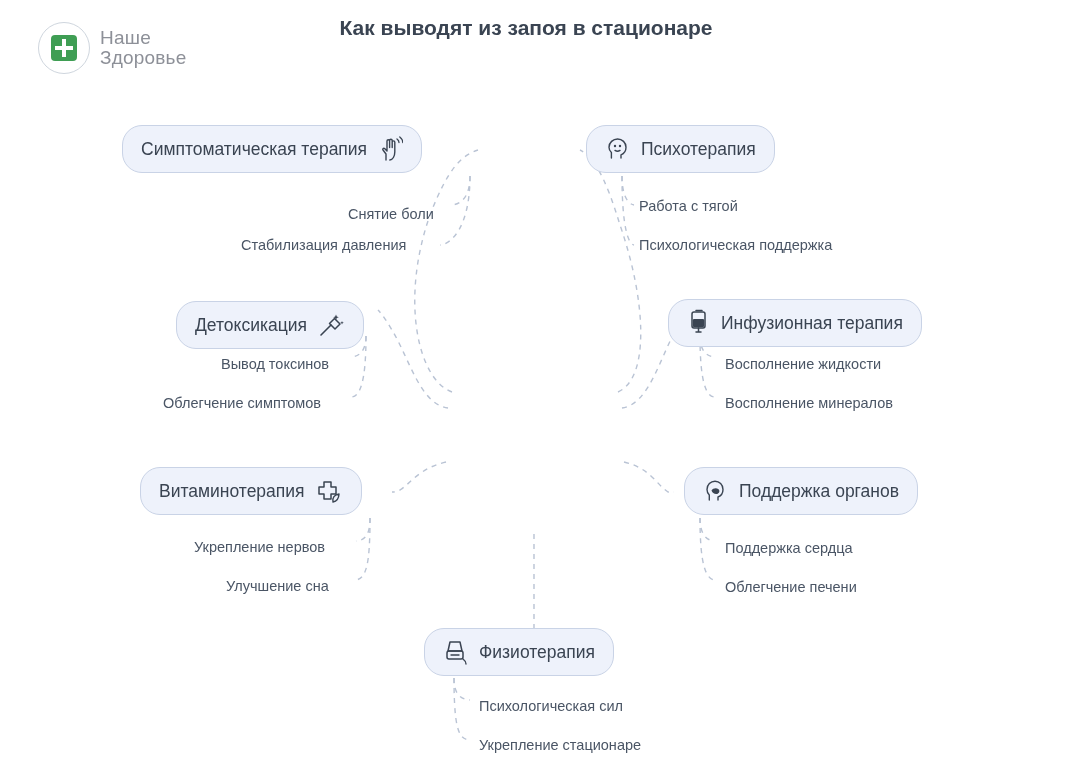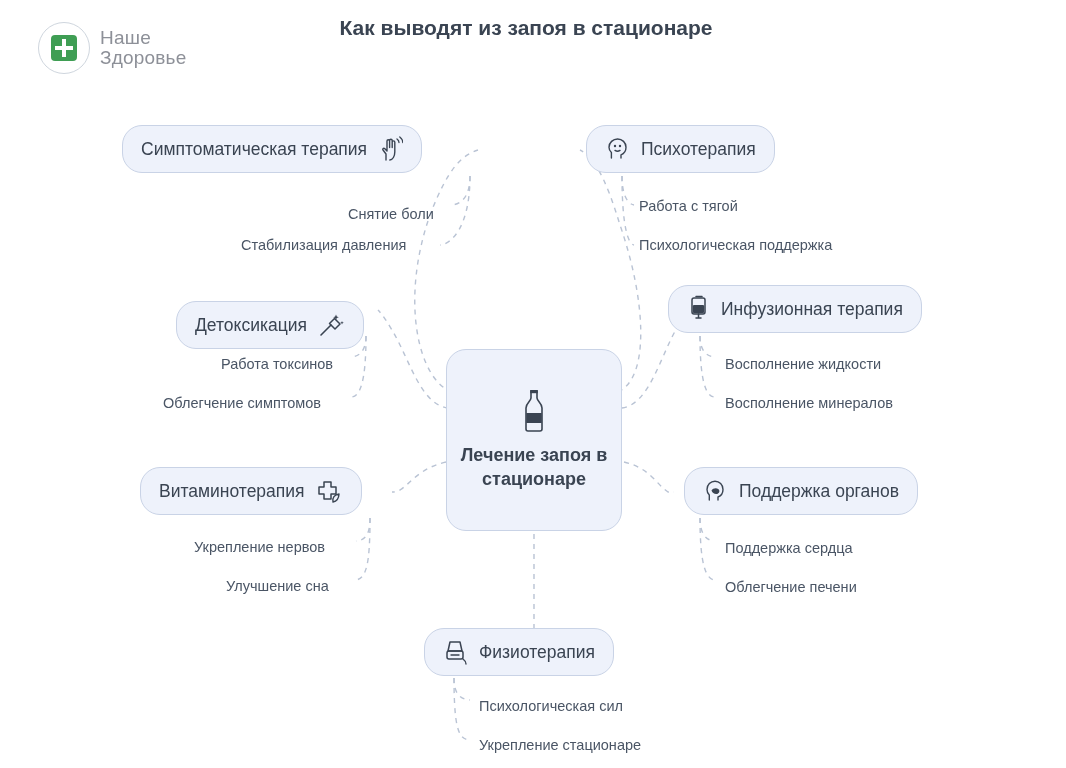--- a/index.html
+++ b/index.html
@@ -147,21 +147,21 @@
     font-size: 14.5px;
     color: #4a5565;
     white-space: nowrap;
   }
   .leaf.right { text-align: right; }
 
   
   #n-symptom   { left: 122px; top: 125px; }
   #n-psycho    { left: 586px; top: 125px; }
   #n-detox     { left: 176px; top: 301px; }
-  #n-infusion  { left: 668px; top: 285px; align-items: center; }
+  #n-infusion  { left: 668px; top: 299px; align-items: center; }
   #n-vitamin   { left: 140px; top: 467px; }
   #n-organs    { left: 672px; top: 467px; margin-left: 12px; }
   #n-physio    { left: 424px; top: 628px; }
 
   #l-symptom-0 { left: 348px; top: 198px; margin-top: 8px; }
   #l-symptom-1 { left: 241px; top: 237px; }
   #l-psycho-0  { left: 639px; top: 198px; }
   #l-psycho-1  { left: 639px; top: 237px; }
   #l-detox-0   { left: 221px; top: 356px; }
   #l-detox-1   { left: 163px; top: 395px; }
@@ -224,30 +224,20 @@
       <path d="M370,518 C370,566 366,578 356,580" stroke-dasharray="5,5"></path>
 
       <path d="M700,518 C700,534 706,540 714,541" stroke-dasharray="5,5"></path>
       <path d="M700,518 C700,566 706,578 714,580" stroke-dasharray="5,5"></path>
 
       <path d="M454,678 C454,694 460,699 470,700" stroke-dasharray="5,5"></path>
       <path d="M454,678 C454,734 460,739 470,740" stroke-dasharray="5,5"></path>
     </g>
   </svg>
 
-  <div class="node-center">
-    <span class="icon">
-      <svg width="26" height="44" viewBox="0 0 26 44" fill="none" xmlns="http://www.w3.org/2000/svg">
-        <path d="M10 2h6v7c0 3 5 5 5 10v21a2 2 0 0 1-2 2H7a2 2 0 0 1-2-2V19c0-5 5-7 5-10V2z" stroke="#3a4452" stroke-width="1.6" stroke-linejoin="round"></path>
-        <rect x="5.3" y="24" width="15.4" height="10" fill="#3a4452"></rect>
-        <rect x="9.2" y="1" width="7.6" height="3.2" fill="#3a4452"></rect>
-      </svg>
-    </span>
-    <span>Лечение запоя в стационаре</span>
-  </div>
 
   <div class="node" id="n-symptom">
     <span>Симптоматическая терапия</span>
     <span class="icon">
       <svg width="26" height="26" viewBox="0 0 26 26" fill="none" xmlns="http://www.w3.org/2000/svg">
         <path d="M9 24v-6l-3-4c-.8-1 .6-2.4 1.6-1.5L10 15V5a1.3 1.3 0 0 1 2.6 0v6.5M12.6 11.5V4.5a1.3 1.3 0 0 1 2.6 0v7M15.2 11.5V6.2a1.3 1.3 0 0 1 2.6 0V16c0 4-2 8-5 8" stroke="#3a4452" stroke-width="1.4" stroke-linecap="round" stroke-linejoin="round"></path>
         <path d="M20 3c1.4 1 2 2.4 2 3.6M22.8 1c2 1.5 3 3.6 3 5.6" stroke="#3a4452" stroke-width="1.3" stroke-linecap="round"></path>
       </svg>
     </span>
   </div>
@@ -272,21 +262,21 @@
     <span>Детоксикация</span>
     <span class="icon">
       <svg width="28" height="28" viewBox="0 0 28 28" fill="none" xmlns="http://www.w3.org/2000/svg">
         <path d="M4 24l10-10" stroke="#3a4452" stroke-width="1.6" stroke-linecap="round"></path>
         <path d="M12.5 12.5l5-5 5.5 5.5-5 5-5.5-5.5z" stroke="#3a4452" stroke-width="1.5" stroke-linejoin="round"></path>
         <path d="M19 3.5l.8 2 2 .8-2 .8-.8 2-.8-2-2-.8 2-.8.8-2z" fill="#3a4452"></path>
         <path d="M25 10l.5 1.3 1.3.5-1.3.5-.5 1.3-.5-1.3-1.3-.5 1.3-.5.5-1.3z" fill="#3a4452"></path>
       </svg>
     </span>
   </div>
-  <div class="leaf right" id="l-detox-0">Работа токсинов</div>
+  <div class="leaf right" id="l-detox-0">Вывод токсинов</div>
   <div class="leaf right" id="l-detox-1">Облегчение симптомов</div>
 
   <div class="node" id="n-infusion">
     <span class="icon">
       <svg width="24" height="28" viewBox="0 0 24 28" fill="none" xmlns="http://www.w3.org/2000/svg">
         <rect x="5" y="3" width="13" height="16" rx="2" stroke="#3a4452" stroke-width="1.5"></rect>
         <rect x="5.8" y="10" width="11.4" height="8.2" rx="1.4" fill="#3a4452"></rect>
         <path d="M11.5 19v4M9 23h5" stroke="#3a4452" stroke-width="1.5" stroke-linecap="round"></path>
         <path d="M9 1.5h6" stroke="#3a4452" stroke-width="1.5" stroke-linecap="round"></path>
       </svg>

